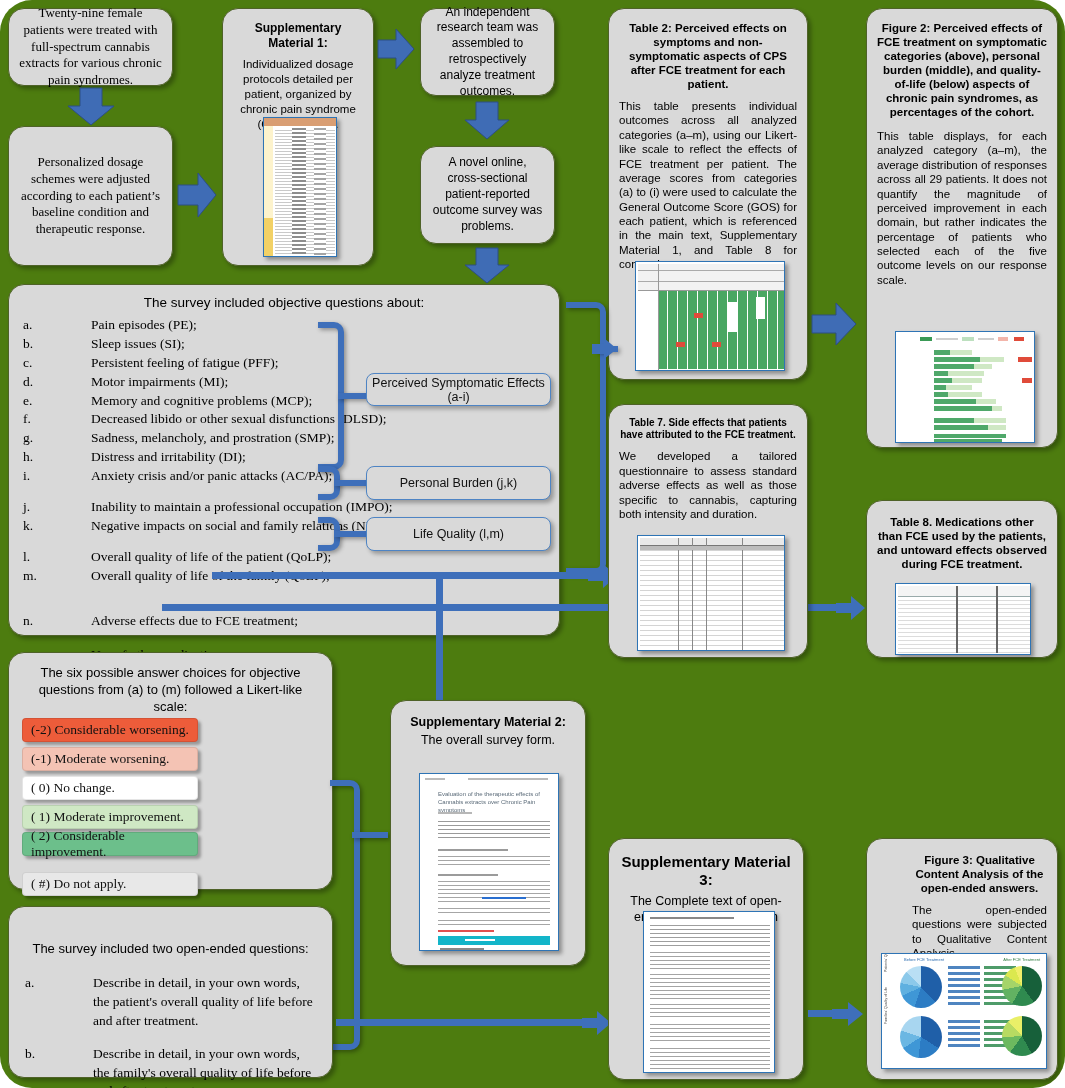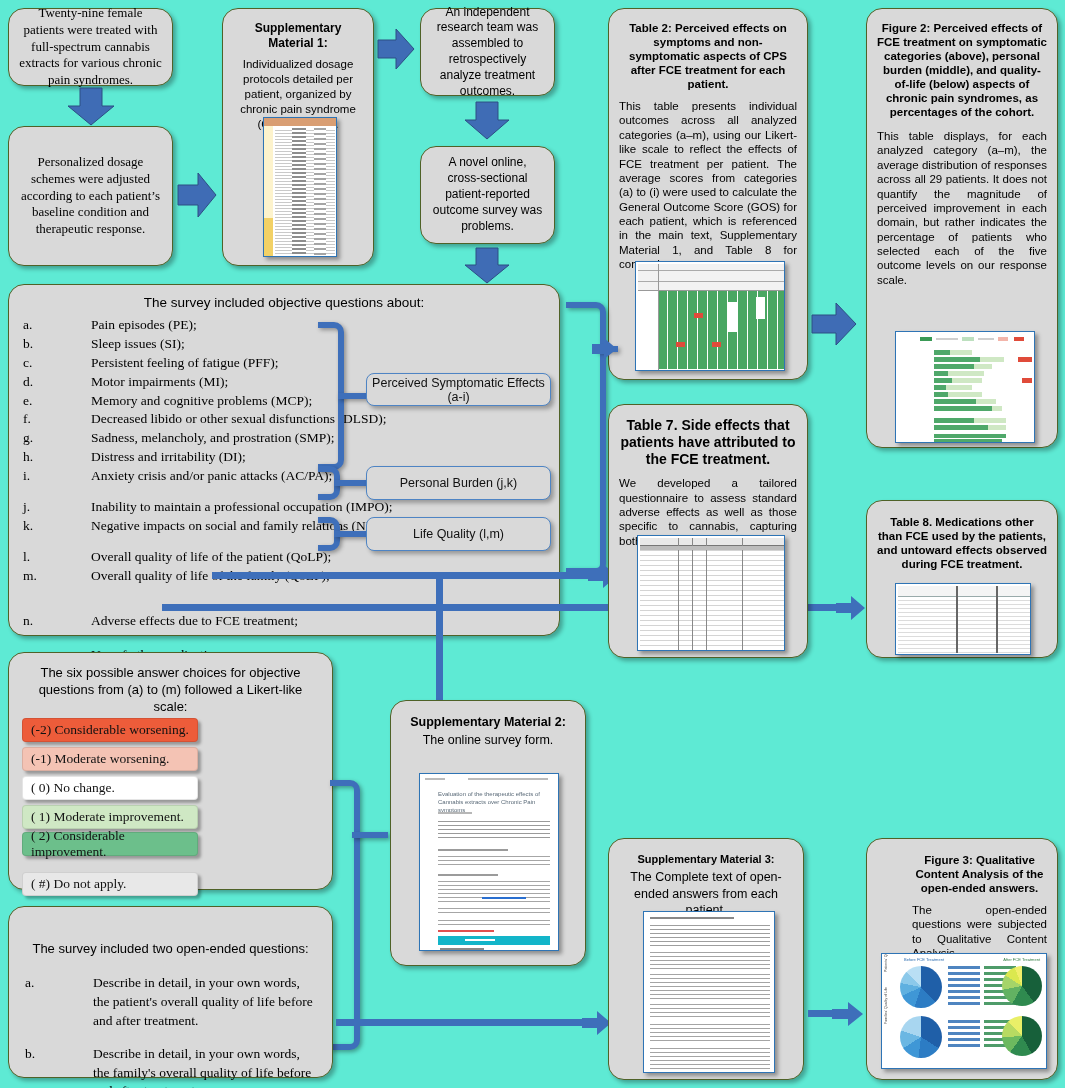--- a/index.html
+++ b/index.html
@@ -1,17 +1,17 @@
 <!DOCTYPE html>
 <html><head>
 <meta charset="utf-8">
 <style>
   html,body{margin:0;padding:0;background:#ffffff;}
   body{font-family:"Liberation Sans",sans-serif;}
-  #canvas{position:relative;width:1065px;height:1088px;overflow:hidden;background:#5eead4;}
+  #canvas{position:relative;width:1065px;height:1088px;overflow:hidden;background:#4d7c0f;border-radius:32px;}
 
   
   .box{
     position:absolute;
     background:#d9d9d9;
     border:1px solid #4f6228;
     border-radius:16px;
     box-sizing:border-box;
     box-shadow:3px 3px 4px rgba(0,0,0,.30);
     padding:8px 10px;
@@ -320,21 +320,21 @@
   <div class="conn conn-h" style="left:162px;top:604px;width:688px;height:7px;"></div>
   <div class="fatarrow" style="left:836px;top:595px;">
     <svg width="30" height="26" viewBox="0 0 30 26">
         <polygon points="0,8 15,8 15,1 29,13 15,25 15,18 0,18" fill="#3e6fba"></polygon>
       </svg>
   </div>
 
   <div class="conn conn-v" style="left:436px;top:575px;width:7px;height:126px;"></div>
 
   <div class="box" style="left:608px;top:404px;width:200px;height:254px;">
-    <div class="hdr" style="font-size:14px;margin-top:4px;">Table 7. Side effects that patients have attributed to the FCE treatment.</div>
+    <div class="hdr" style="font-size:10px;margin-top:4px;">Table 7. Side effects that patients have attributed to the FCE treatment.</div>
     <div class="body-txt" style="font-size:11.5px;margin-top:8px;">We developed a tailored questionnaire to assess standard adverse effects as well as those specific to cannabis, capturing both intensity and duration.</div>
     <div class="thumb" style="left:28px;top:130px;width:148px;height:116px;">
       <div class="thumb-inner" style="background:#fff;">
         <div style="position:absolute;left:2px;top:2px;width:144px;height:7px;background:#e9e9e9;border-bottom:1px solid #777;"></div>
         <div style="position:absolute;left:2px;top:10px;width:144px;height:104px;
                     background:repeating-linear-gradient(to bottom,#ffffff 0 4px,#d4d4d4 4px 5px);"></div>
         <div style="position:absolute;left:40px;top:2px;width:1px;height:112px;background:#888;"></div>
         <div style="position:absolute;left:54px;top:2px;width:1px;height:112px;background:#888;"></div>
         <div style="position:absolute;left:68px;top:2px;width:1px;height:112px;background:#888;"></div>
         <div style="position:absolute;left:104px;top:2px;width:1px;height:112px;background:#888;"></div>
@@ -398,21 +398,21 @@
 
   <div class="conn conn-h" style="left:336px;top:1019px;width:262px;height:7px;"></div>
   <div class="fatarrow" style="left:582px;top:1010px;">
     <svg width="30" height="26" viewBox="0 0 30 26">
         <polygon points="0,8 15,8 15,1 29,13 15,25 15,18 0,18" fill="#3e6fba"></polygon>
       </svg>
   </div>
 
   <div class="box" style="left:390px;top:700px;width:196px;height:266px;">
     <div class="hdr" style="font-size:12.5px;margin-top:6px;">Supplementary Material 2:</div>
-    <div class="t-center" style="font-size:12.5px;margin-top:3px;">The online survey form.</div>
+    <div class="t-center" style="font-size:12.5px;margin-top:3px;">The overall survey form.</div>
     <div class="thumb" style="left:28px;top:72px;width:140px;height:178px;background:#fff;">
       <div class="thumb-inner" style="background:#fff;padding:0;">
         <div style="position:absolute;left:5px;top:4px;width:20px;height:2px;background:#bbb;"></div>
         <div style="position:absolute;left:48px;top:4px;width:80px;height:2px;background:#bbb;"></div>
         <div style="position:absolute;left:18px;top:16px;right:10px;font-size:6px;color:#5a6a78;line-height:1.35;">Evaluation of the therapeutic effects of Cannabis extracts over Chronic Pain symptoms</div>
         <div style="position:absolute;left:18px;top:38px;width:34px;height:2px;background:#b7b7b7;"></div>
         <div style="position:absolute;left:18px;top:47px;width:112px;height:20px;background:repeating-linear-gradient(to bottom,#9a9a9a 0 1px,#fff 1px 4px);"></div>
         <div style="position:absolute;left:18px;top:75px;width:70px;height:2px;background:#9b9b9b;"></div>
         <div style="position:absolute;left:18px;top:82px;width:112px;height:12px;background:repeating-linear-gradient(to bottom,#a6a6a6 0 1px,#fff 1px 4px);"></div>
         <div style="position:absolute;left:18px;top:100px;width:60px;height:2px;background:#9b9b9b;"></div>
@@ -422,21 +422,21 @@
         <div style="position:absolute;left:18px;top:146px;width:112px;height:6px;background:repeating-linear-gradient(to bottom,#a6a6a6 0 1px,#fff 1px 4px);"></div>
         <div style="position:absolute;left:18px;top:156px;width:56px;height:2px;background:#e05050;"></div>
         <div style="position:absolute;left:18px;top:162px;width:112px;height:9px;background:#13b5c9;"></div>
         <div style="position:absolute;left:45px;top:165px;width:30px;height:2px;background:#fff;"></div>
         <div style="position:absolute;left:20px;top:174px;width:44px;height:2px;background:#888;"></div>
       </div>
     </div>
   </div>
 
   <div class="box" style="left:608px;top:838px;width:196px;height:242px;">
-    <div class="hdr" style="font-size:11px;margin-top:6px;">Supplementary Material 3:</div>
+    <div class="hdr" style="font-size:15px;margin-top:6px;">Supplementary Material 3:</div>
     <div class="t-center" style="font-size:12.5px;margin-top:3px;line-height:1.30;">The Complete text of open-ended answers from each patient.</div>
     <div class="thumb" style="left:34px;top:72px;width:132px;height:162px;">
       <div class="thumb-inner" style="background:#fff;">
         <div style="position:absolute;left:6px;top:5px;width:84px;height:2px;background:#888;"></div>
         <div style="position:absolute;left:6px;top:13px;width:120px;height:22px;background:repeating-linear-gradient(to bottom,#9e9e9e 0 1px,#fff 1px 4px);"></div>
         <div style="position:absolute;left:6px;top:40px;width:120px;height:18px;background:repeating-linear-gradient(to bottom,#a4a4a4 0 1px,#fff 1px 4px);"></div>
         <div style="position:absolute;left:6px;top:62px;width:120px;height:26px;background:repeating-linear-gradient(to bottom,#a4a4a4 0 1px,#fff 1px 4px);"></div>
         <div style="position:absolute;left:6px;top:92px;width:120px;height:16px;background:repeating-linear-gradient(to bottom,#a4a4a4 0 1px,#fff 1px 4px);"></div>
         <div style="position:absolute;left:6px;top:112px;width:120px;height:20px;background:repeating-linear-gradient(to bottom,#a4a4a4 0 1px,#fff 1px 4px);"></div>
         <div style="position:absolute;left:6px;top:136px;width:120px;height:22px;background:repeating-linear-gradient(to bottom,#a4a4a4 0 1px,#fff 1px 4px);"></div>

